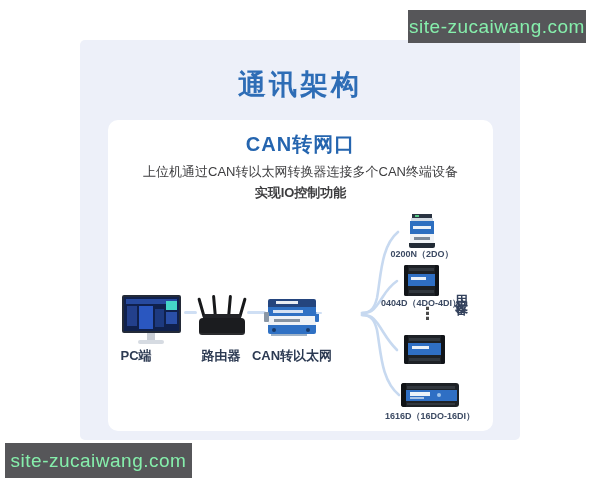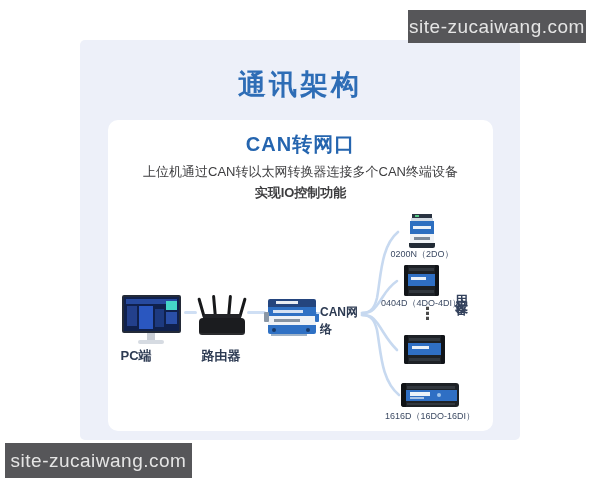--- a/index.html
+++ b/index.html
@@ -1,34 +1,34 @@
 <!DOCTYPE html>
 <html><head>
 <meta charset="utf-8">
 <style>
   html,body{margin:0;padding:0;background:#fff;}
   #stage{position:relative;width:600px;height:480px;background:#ffffff;overflow:hidden;
          font-family:"Liberation Sans","DejaVu Sans",sans-serif;}
   .abs{position:absolute;}
   
-  .wm{background:#565659;color:#e5e5e5;display:flex;align-items:center;justify-content:center;
+  .wm{background:#565659;color:#86efac;display:flex;align-items:center;justify-content:center;
       font-size:19px;letter-spacing:0.5px;}
   
   .panel{left:80px;top:40px;width:440px;height:400px;background:#edf0f9;border-radius:5px;}
   .panel-title{left:80px;top:66px;width:440px;text-align:center;color:#2e6db6;
                font-size:28px;font-weight:bold;letter-spacing:3px;}
   .card{left:108px;top:120px;width:385px;height:311px;background:#ffffff;border-radius:10px;}
   .card-heading{left:108px;top:131px;width:385px;text-align:center;color:#2565af;
                 font-size:20px;font-weight:bold;letter-spacing:1px;}
   .desc{left:108px;top:163px;width:385px;text-align:center;color:#3d3d3f;
         font-size:13px;font-weight:500;}
   .desc2{top:184px;font-weight:bold;}
   
   .node-label{text-align:center;color:#2c3a52;font-size:13px;font-weight:bold;}
-  .dev-label{text-align:center;color:#3c4a63;font-size:9px;font-weight:400;}
+  .dev-label{text-align:center;color:#3c4a63;font-size:9px;font-weight:700;}
   .net-label{left:320px;top:304px;width:46px;color:#2c3a52;font-size:12px;font-weight:bold;}
   .group-label{left:452px;top:284px;height:70px;writing-mode:vertical-rl;color:#33415c;
                font-size:13px;font-weight:bold;letter-spacing:3px;}
   
   .seg{height:3px;background:#cfdff4;border-radius:2px;}
   
   .monitor-screen{left:122px;top:295px;width:59px;height:38px;background:#10214d;
                   border:2px solid #232a38;border-radius:2px;box-sizing:border-box;overflow:hidden;}
   .scr{position:absolute;}
   .monitor-neck{left:147px;top:333px;width:8px;height:7px;background:#c9ced6;}
@@ -92,23 +92,23 @@
     <div class="band" style="top:8px;height:9px;background:#2f71c4;"></div>
     <div class="chip" style="left:5px;top:11px;width:30px;height:3px;opacity:0.8;"></div>
     <div class="band" style="top:17px;height:9px;background:#eef2f6;"></div>
     <div class="chip" style="left:6px;top:20px;width:26px;height:3px;background:#5a6b7d;opacity:0.7;"></div>
     <div class="band" style="top:26px;height:9px;background:#2f71c4;"></div>
     <div class="chip" style="left:4px;top:29px;width:4px;height:4px;background:#14335e;border-radius:50%;"></div>
     <div class="chip" style="left:38px;top:29px;width:4px;height:4px;background:#14335e;border-radius:50%;"></div>
   </div>
   <div class="abs conv-ear-l"></div>
   <div class="abs conv-ear-r"></div>
+  <div class="abs node-label" style="left:241px;top:347px;width:102px;">CAN转以太网</div>
 
   <div class="abs seg" style="left:316px;top:312px;width:6px;height:2px;"></div>
-  <div class="abs net-label">CAN网络</div>
 
   <svg class="abs" style="left:355px;top:210px;" width="50" height="200" viewBox="0 0 50 200">
     <g fill="none" stroke="#c7d9f0" stroke-width="2.6" stroke-linecap="round">
       <path d="M7 103 C 17 103, 20 96, 22 88 C 26 66, 26 36, 43 22"></path>
       <path d="M7 103 C 17 103, 19 99, 23 94 C 30 84, 32 78, 42 71"></path>
       <path d="M7 105 C 17 105, 19 109, 23 114 C 30 124, 32 130, 42 140"></path>
       <path d="M7 105 C 17 105, 20 112, 22 120 C 26 142, 26 170, 44 185"></path>
     </g>
   </svg>
 

